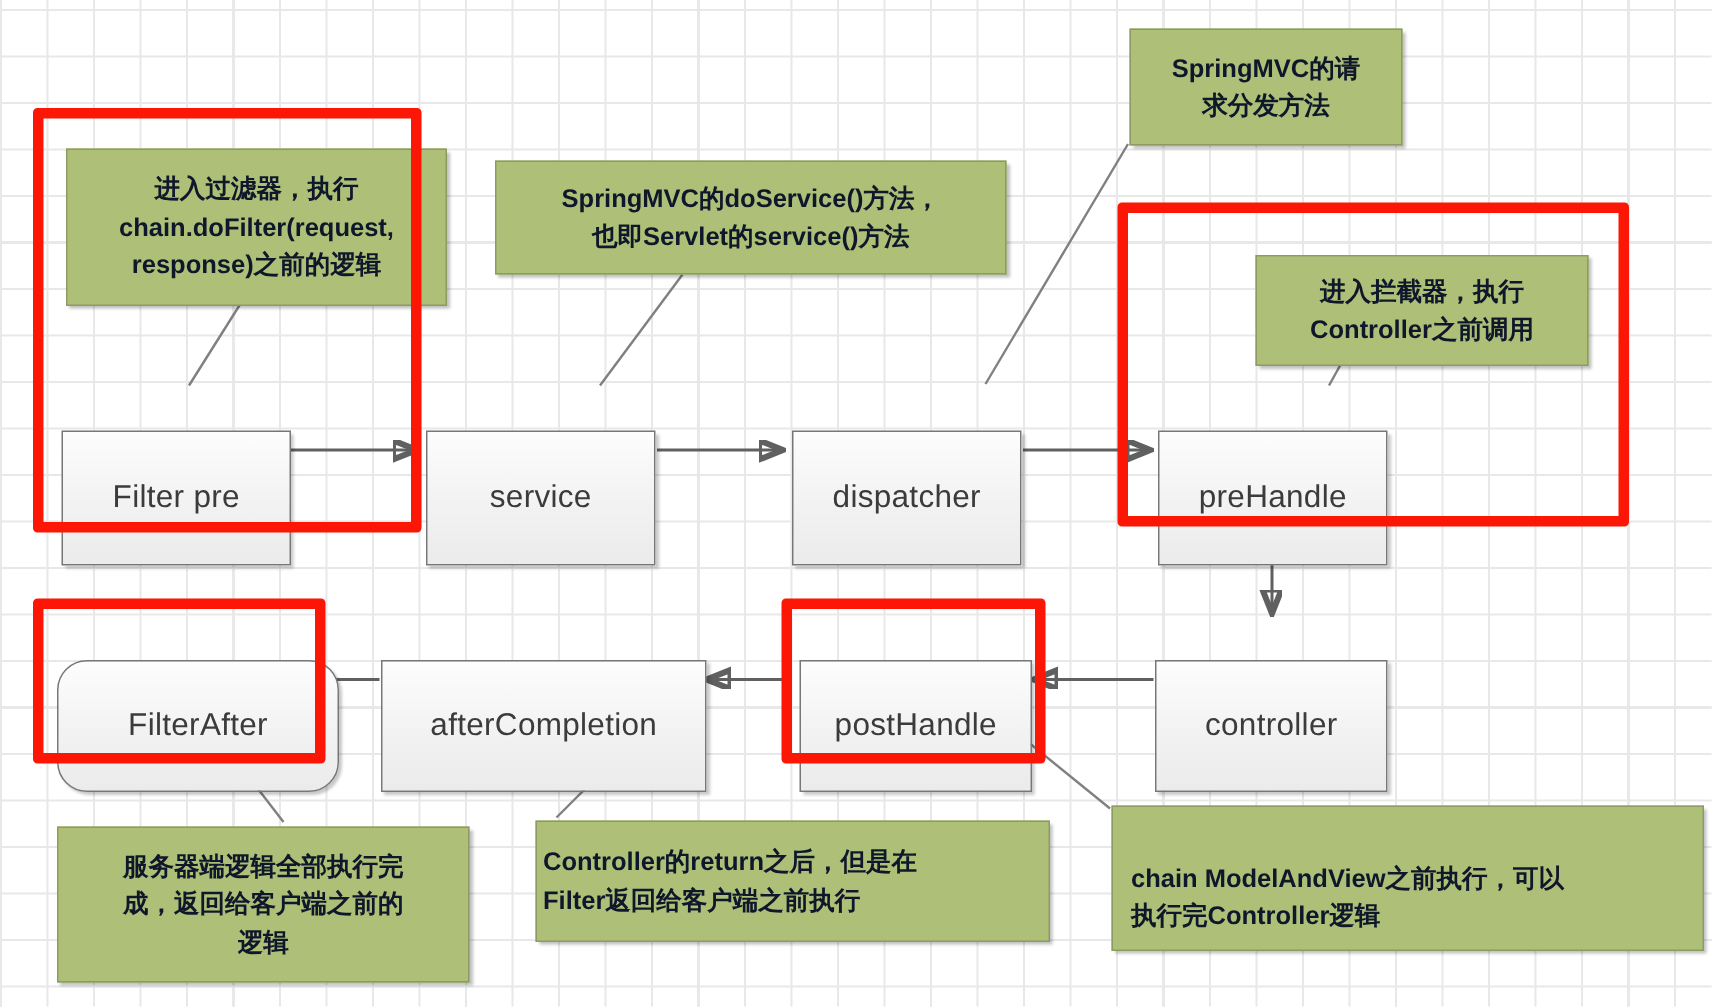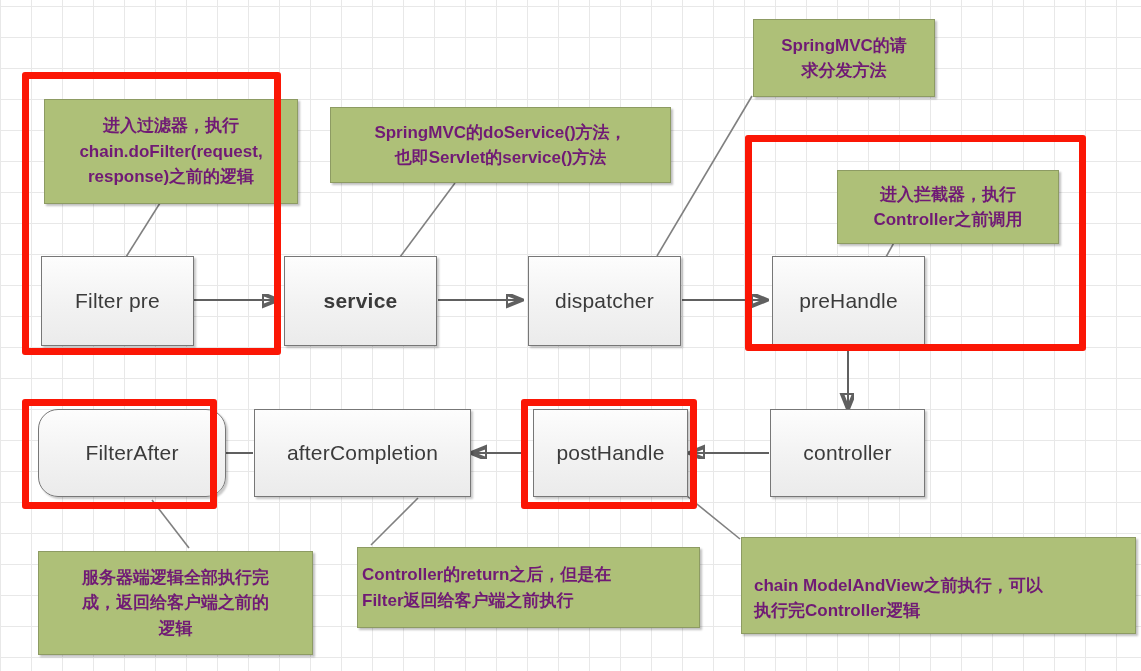--- a/index.html
+++ b/index.html
@@ -32,30 +32,31 @@
     position:absolute;
     box-sizing:border-box;
     background:linear-gradient(to bottom,#fdfdfd 0%,#f2f2f2 55%,#ebebeb 100%);
     border:1.5px solid #777777;
     box-shadow:2px 2px 2px rgba(0,0,0,0.22);
     display:flex;align-items:center;justify-content:center;
     font-size:21px;
     color:#3b3b3b;
     letter-spacing:0.2px;
     white-space:nowrap;
+    margin-top:31px;
   }
 
   
   .note{
     position:absolute;
     box-sizing:border-box;
     background:#aec078;
     border:1.5px solid #8d9b63;
     box-shadow:2px 2px 2px rgba(0,0,0,0.25);
-    color:#701a75;
+    color:#0f172a;
     font-size:17px;
     line-height:1.5;
     text-align:center;
     padding:6px 8px;
     display:flex;align-items:center;justify-content:center;
     font-weight:700;
   }
   .note.left-align{text-align:left;justify-content:flex-start;}
 
   
@@ -158,21 +159,21 @@
   <div class="note" style="left:38px;top:551px;width:275px;height:104px;">
     <span>
       <span>服务器端逻辑全部执行完</span><br>
       <span>成，返回给客户端之前的</span><br>
       <span>逻辑</span>
     </span>
   </div>
 
   <div class="node" style="left:41px;top:256px;width:153px;height:90px;">Filter pre</div>
 
-  <div class="node" style="left:284px;top:256px;width:153px;height:90px;font-weight:bold;">service</div>
+  <div class="node" style="left:284px;top:256px;width:153px;height:90px;">service</div>
 
   <div class="node" style="left:528px;top:256px;width:153px;height:90px;">dispatcher</div>
 
   <div class="node" style="left:772px;top:256px;width:153px;height:90px;">preHandle</div>
 
   <div class="node" style="left:770px;top:409px;width:155px;height:88px;">controller</div>
 
   <div class="node" style="left:533px;top:409px;width:155px;height:88px;">postHandle</div>
 
   <div class="node" style="left:254px;top:409px;width:217px;height:88px;">afterCompletion</div>

